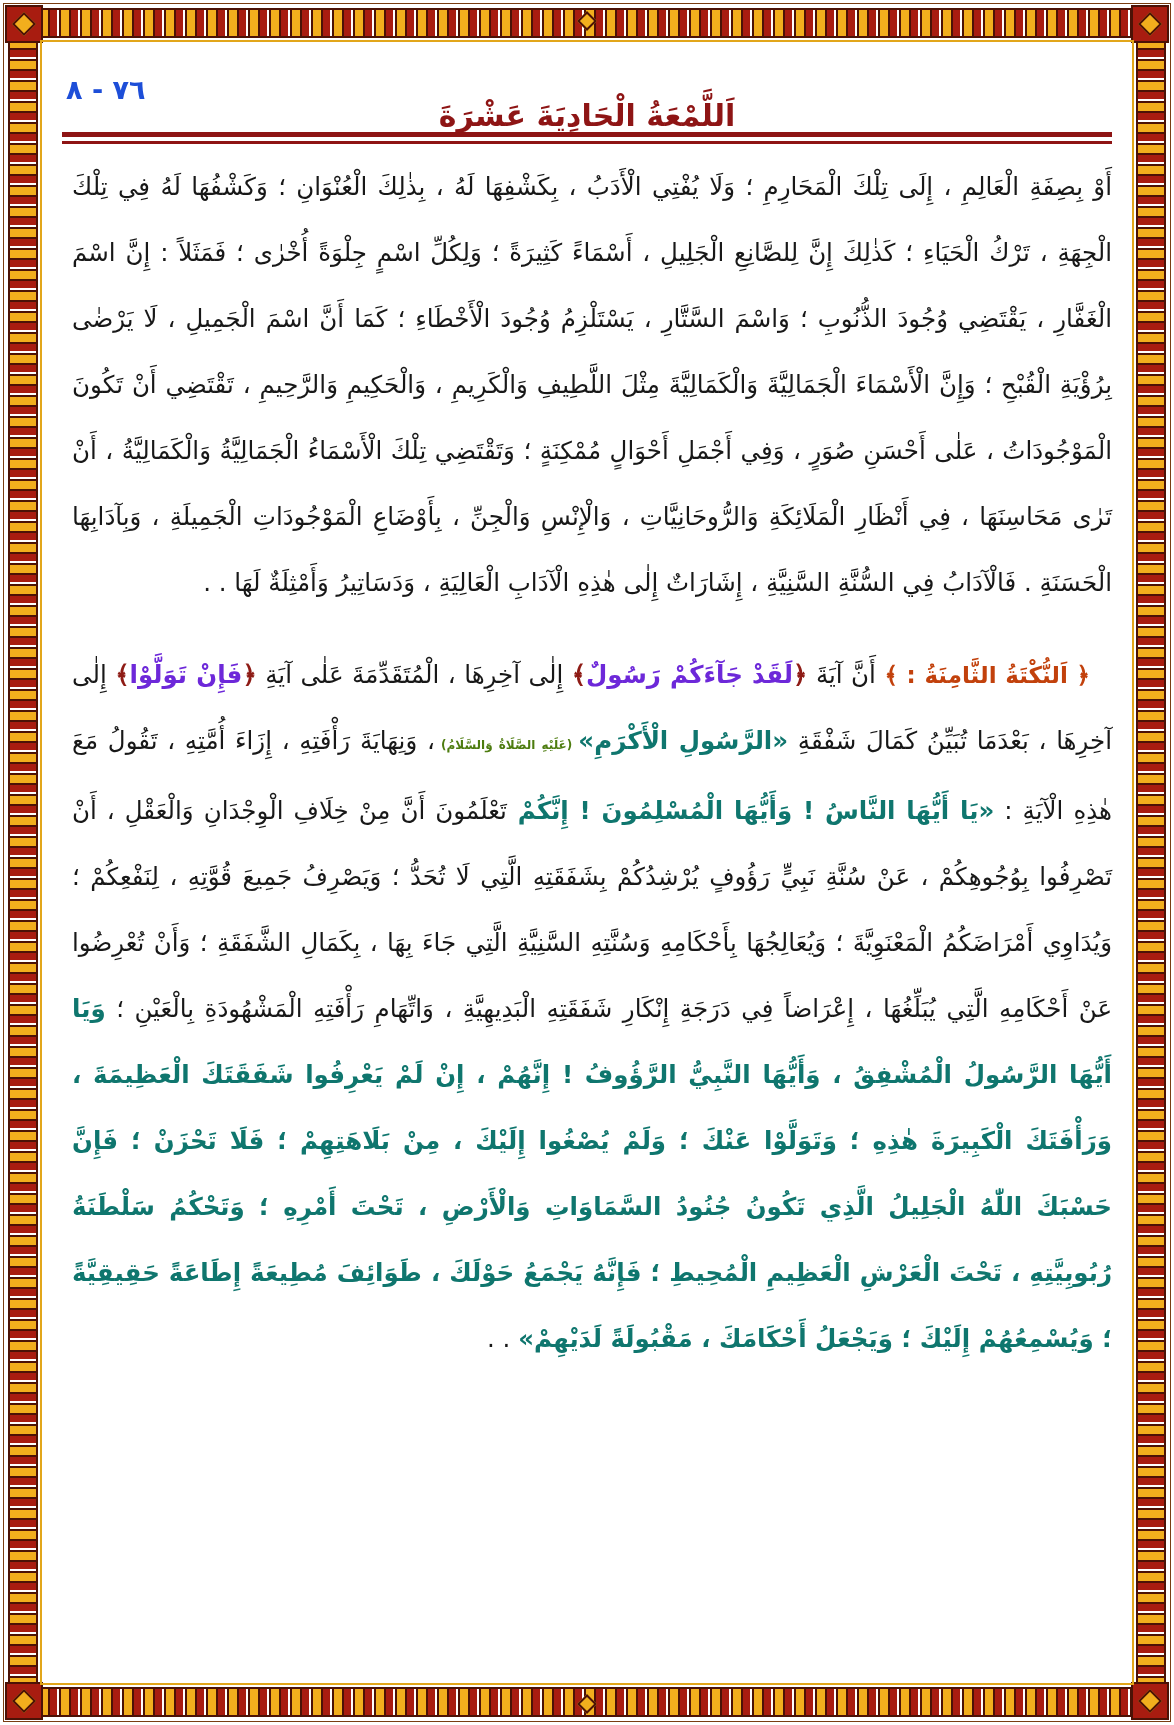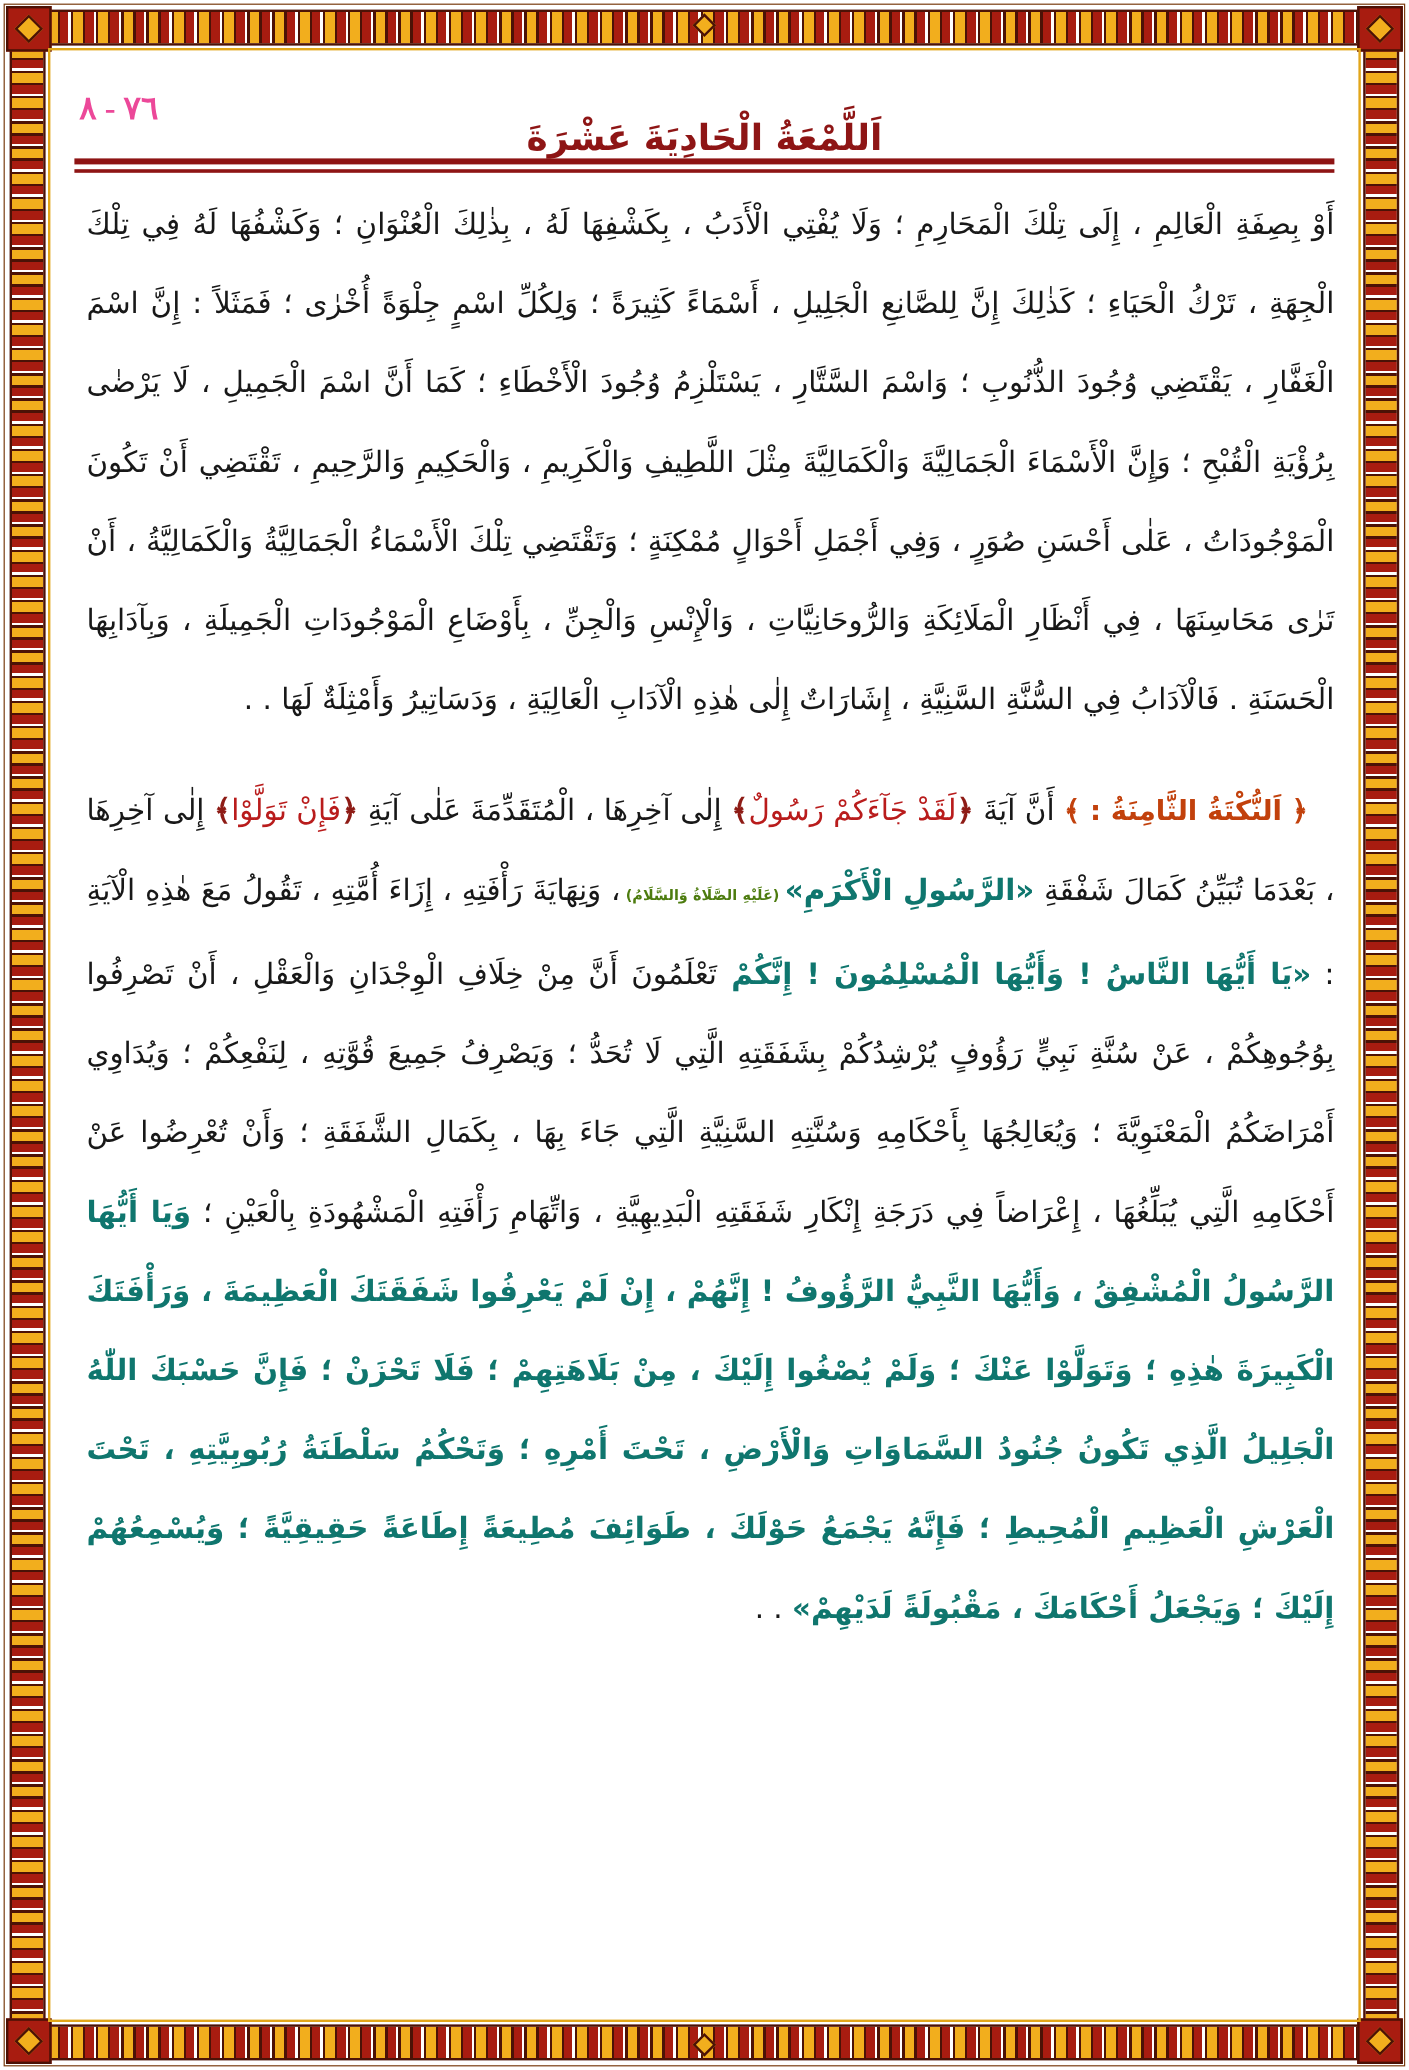--- a/index.html
+++ b/index.html
@@ -80,23 +80,22 @@
   .page-title {
     position: absolute; left: 0; right: 0; top: 10px;
     text-align: center;
     font-size: 30px; font-weight: bold;
     color: #8e1515;
     margin-top: 28px;
   }
   .page-number {
     position: absolute; left: 4px; top: 14px;
     font-size: 27px; font-weight: bold;
-    color: #ec4899;
+    color: #1d4ed8;
     direction: rtl;
-    font-family: Liberation Serif, serif;
   }
   .header-rule {
     height: 4px;
     border-top: 5px solid #8e1414;
     border-bottom: 3px solid #8e1414;
     margin-top: 6px;
   }
   .body-text {
     margin-top: 10px;
     font-size: 24.5px;
@@ -105,21 +104,21 @@
     text-align: justify;
     text-align-last: right;
     margin-left: 10px;
   }
   .para { margin: 0; padding: 0; }
   .para + .para { margin-top: 26px; }
   .para.indent { text-indent: 22px; }
 
   .t-black { color: #181818; }
   .t-red   { color: #0f766e; font-weight: bold; }
-  .t-blue  { color: #b91c1c; font-weight: normal; }
+  .t-blue  { color: #6d28d9; font-weight: bold; }
   .t-qb    { color: #8e1b15; font-weight: bold; }
   .t-nukta { color: #c2410c; font-weight: bold; font-size: 23px; }
   .t-seal  { color: #4d7c0f; font-weight: bold; font-size: 12px; }
 </style>
 </head>
 <body>
 
 <div class="page">
 
   <div class="outer-hairline"></div>

